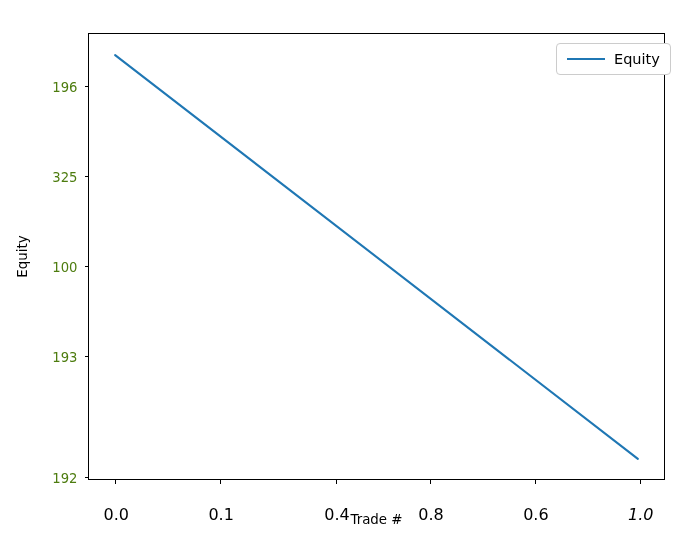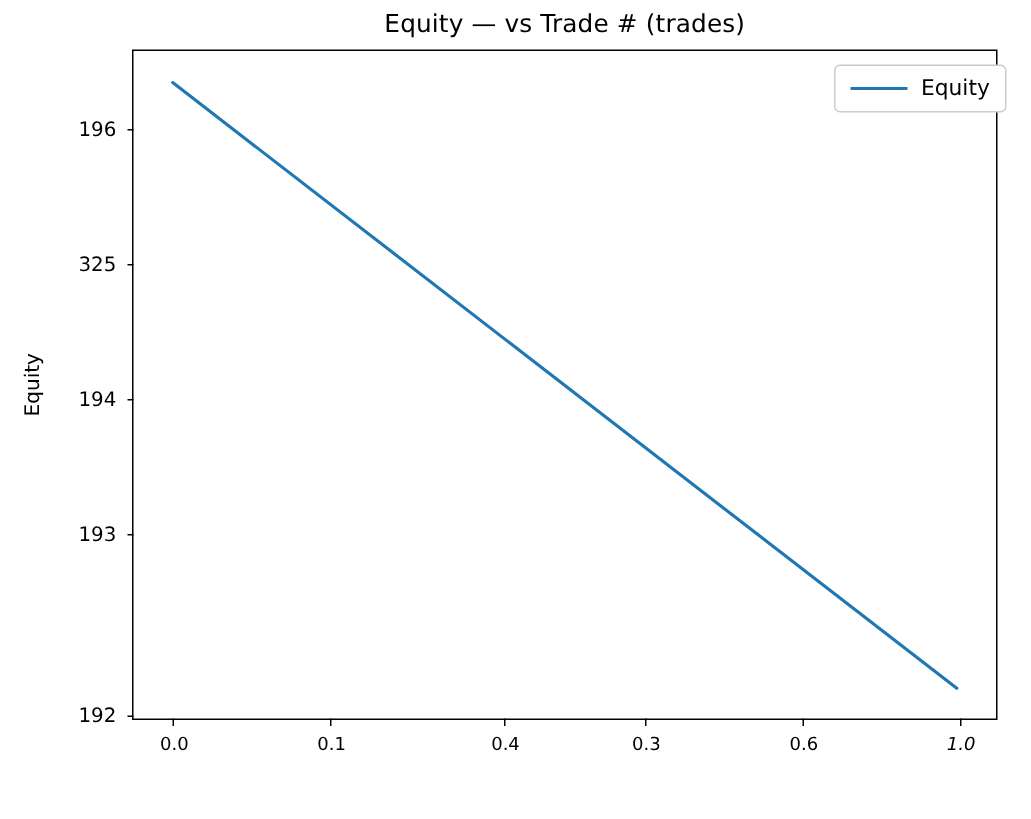--- a/index.html
+++ b/index.html
@@ -61,37 +61,37 @@
     height: 0;
     border-top: 1.1px solid #000000;
   }
   .ytick-label {
     position: absolute;
     right: 100%;
     top: 50%;
     transform: translateY(-50%);
     margin-right: 7px;
     font-size: 13.2px;
-    color: #000000;
+    color: #4d7c0f;
     white-space: nowrap;
   }
   .xtick {
     position: absolute;
     top: 100%;
     height: 4.5px;
     width: 0;
     border-left: 1.1px solid #000000;
   }
   .xtick-label {
     position: absolute;
     top: 100%;
     left: 50%;
     transform: translateX(-50%);
-    margin-top: 5px;
-    font-size: 12px;
+    margin-top: 21px;
+    font-size: 16px;
     color: #000000;
     white-space: nowrap;
   }
   
   .xlabel {
     position: absolute;
     left: 88px;
     top: 512px;
     width: 577px;
     text-align: center;
@@ -146,66 +146,66 @@
     font-size: 14.5px;
     color: #000000;
     white-space: nowrap;
   }
 </style>
 </head>
 <body>
 
 <div class="figure">
 
-  <div class="chart-title">Equity — vs Trade # (trades)</div>
 
   <div class="ylabel-wrap">
     <div class="ylabel">Equity</div>
   </div>
 
   <div class="axes" id="axes">
     <div class="plot-surface">
       <svg id="plot-svg" viewBox="0 0 577 447" preserveAspectRatio="none">
           <polyline points="26.23,21.14 550.77,426.76" fill="none" stroke="#1f77b4" stroke-width="2.1" stroke-linecap="round" stroke-linejoin="round" vector-effect="non-scaling-stroke"></polyline>
         </svg>
     </div>
   <div class="ytick" style="top: 411.474px; margin-top: 32px;">
         <span class="ytick-label">192</span>
       </div>
       <div class="ytick" style="top: 321.534px;">
         <span class="ytick-label">193</span>
       </div>
       <div class="ytick" style="top: 231.595px;">
-        <span class="ytick-label">194</span>
+        <span class="ytick-label">100</span>
       </div>
       <div class="ytick" style="top: 141.655px;">
         <span class="ytick-label">325</span>
       </div>
       <div class="ytick" style="top: 51.7153px;">
         <span class="ytick-label">196</span>
       </div>
       <div class="xtick" style="left: 26.2273px;">
         <span class="xtick-label">0.0</span>
       </div>
       <div class="xtick" style="left: 131.136px;">
         <span class="xtick-label">0.1</span>
       </div>
       <div class="xtick" style="left: 247px;">
         <span class="xtick-label">0.4</span>
       </div>
       <div class="xtick" style="left: 340.955px;">
-        <span class="xtick-label">0.3</span>
+        <span class="xtick-label">0.8</span>
       </div>
       <div class="xtick" style="left: 445.864px;">
         <span class="xtick-label">0.6</span>
       </div>
       <div class="xtick" style="left: 550.773px; font-style: italic;">
         <span class="xtick-label">1.0</span>
       </div>
     </div>
 
+  <div class="xlabel">Trade #</div>
 
   <div class="legend">
     <span class="legend-swatch" style="border-top-color: rgb(31, 119, 180);"></span>
     <span class="legend-label">Equity</span>
   </div>
 
 </div>
 
 </body></html>

